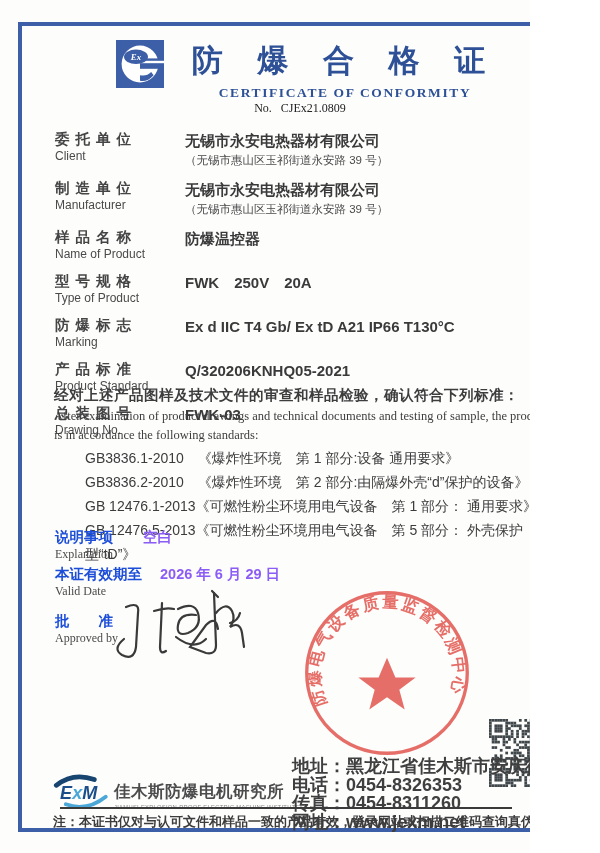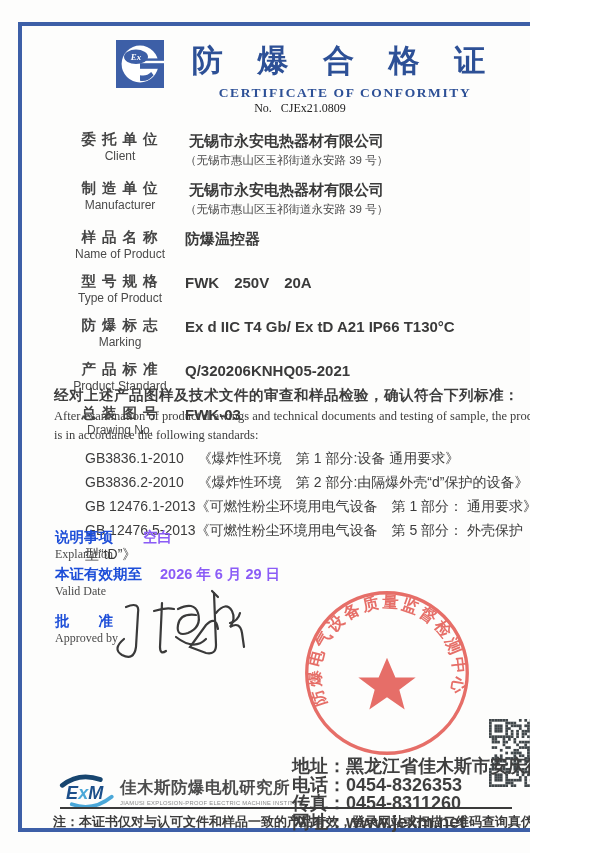--- a/index.html
+++ b/index.html
@@ -13,21 +13,21 @@
   .cert-logo { position:absolute; left:116px; top:40px; width:48px; height:48px; }
   .title-block { position:absolute; left:180px; top:40px; width:330px; text-align:center; }
   .title-cn { font-size:31px; font-weight:bold; color:#2d5096; letter-spacing:13px; white-space:nowrap; }
   .title-en { margin-top:3px; font-family:"Liberation Serif",serif; font-size:13.5px; font-weight:bold;
               color:#2d5096; letter-spacing:1.6px; white-space:nowrap; }
   .cert-no { position:absolute; left:0; top:101px; width:600px; text-align:center;
              font-family:"Liberation Serif",serif; font-size:12px; color:#222; white-space:pre; }
 
   
   .fields { position:absolute; left:55px; top:130px; width:500px; }
-  .frow { display:flex; align-items:flex-start; margin-bottom:11px;text-align:center; }
+  .frow { display:flex; align-items:flex-start; margin-bottom:11px; }
   .flabel { width:130px; flex:0 0 130px; }
   .flabel .cn { font-size:14.5px; font-weight:bold; color:#454545; letter-spacing:1px; white-space:nowrap; }
   .flabel .en { font-family:Liberation Sans, sans-serif; font-size:12px; color:#4a4a4a; margin-top:0px; white-space:nowrap; }
   .fvalue { padding-top:2px; }
   .fvalue .v { font-size:15px; font-weight:bold; color:#3a3a3a; white-space:pre-wrap; }
   .fvalue .sub { font-size:11.5px; color:#4a4a4a; margin-top:2px; white-space:pre-wrap; }
   .fvalue .sub:empty { display:none; }
 
   
   .statement { position:absolute; left:54px; top:386px; width:505px; }
@@ -53,21 +53,21 @@
   .issuer .nen { font-family:"Liberation Serif",serif; font-size:12.5px; font-weight:bold; color:#3a3a3a; line-height:16px; }
   .issuer .nen2 { letter-spacing:1.5px; }
   .issuer .idate { margin-top:5px; font-size:14px; font-weight:bold; color:#3c3c3c; white-space:pre; }
   .stamp { position:absolute; left:299px; top:587px; width:176px; height:172px;
            mix-blend-mode:multiply; opacity:0.85; }
 
   
   .qr { position:absolute; left:489px; top:719px; width:68px; height:68px; }
 
   
-  .inst { position:absolute; left:58px; top:772px; display:flex; align-items:center; }
+  .inst { position:absolute; left:52px; top:772px; display:flex; align-items:flex-end; }
   .inst-logo { width:58px; height:38px; flex:0 0 58px; }
   .inst-text { margin-left:4px; }
   .inst-cn { font-size:16.5px; font-weight:bold; color:#4c4c4c; letter-spacing:0.5px; white-space:nowrap; }
   .inst-en { font-size:5.8px; color:#8a8a8a; letter-spacing:0.3px; white-space:nowrap; margin-top:1px; }
   .contact { position:absolute; left:292px; top:757px; }
   .contact .cline { font-size:18px; font-weight:bold; color:#3f3f3f; line-height:18.5px; white-space:nowrap; }
   .divider { position:absolute; left:60px; top:807px; width:452px; height:2px; background:#3a3a3a; }
   .note { position:absolute; left:30px; top:813px; width:540px; text-align:center;
           font-size:13px; font-weight:bold; color:#3c3c3c; white-space:nowrap; }
 </style>

